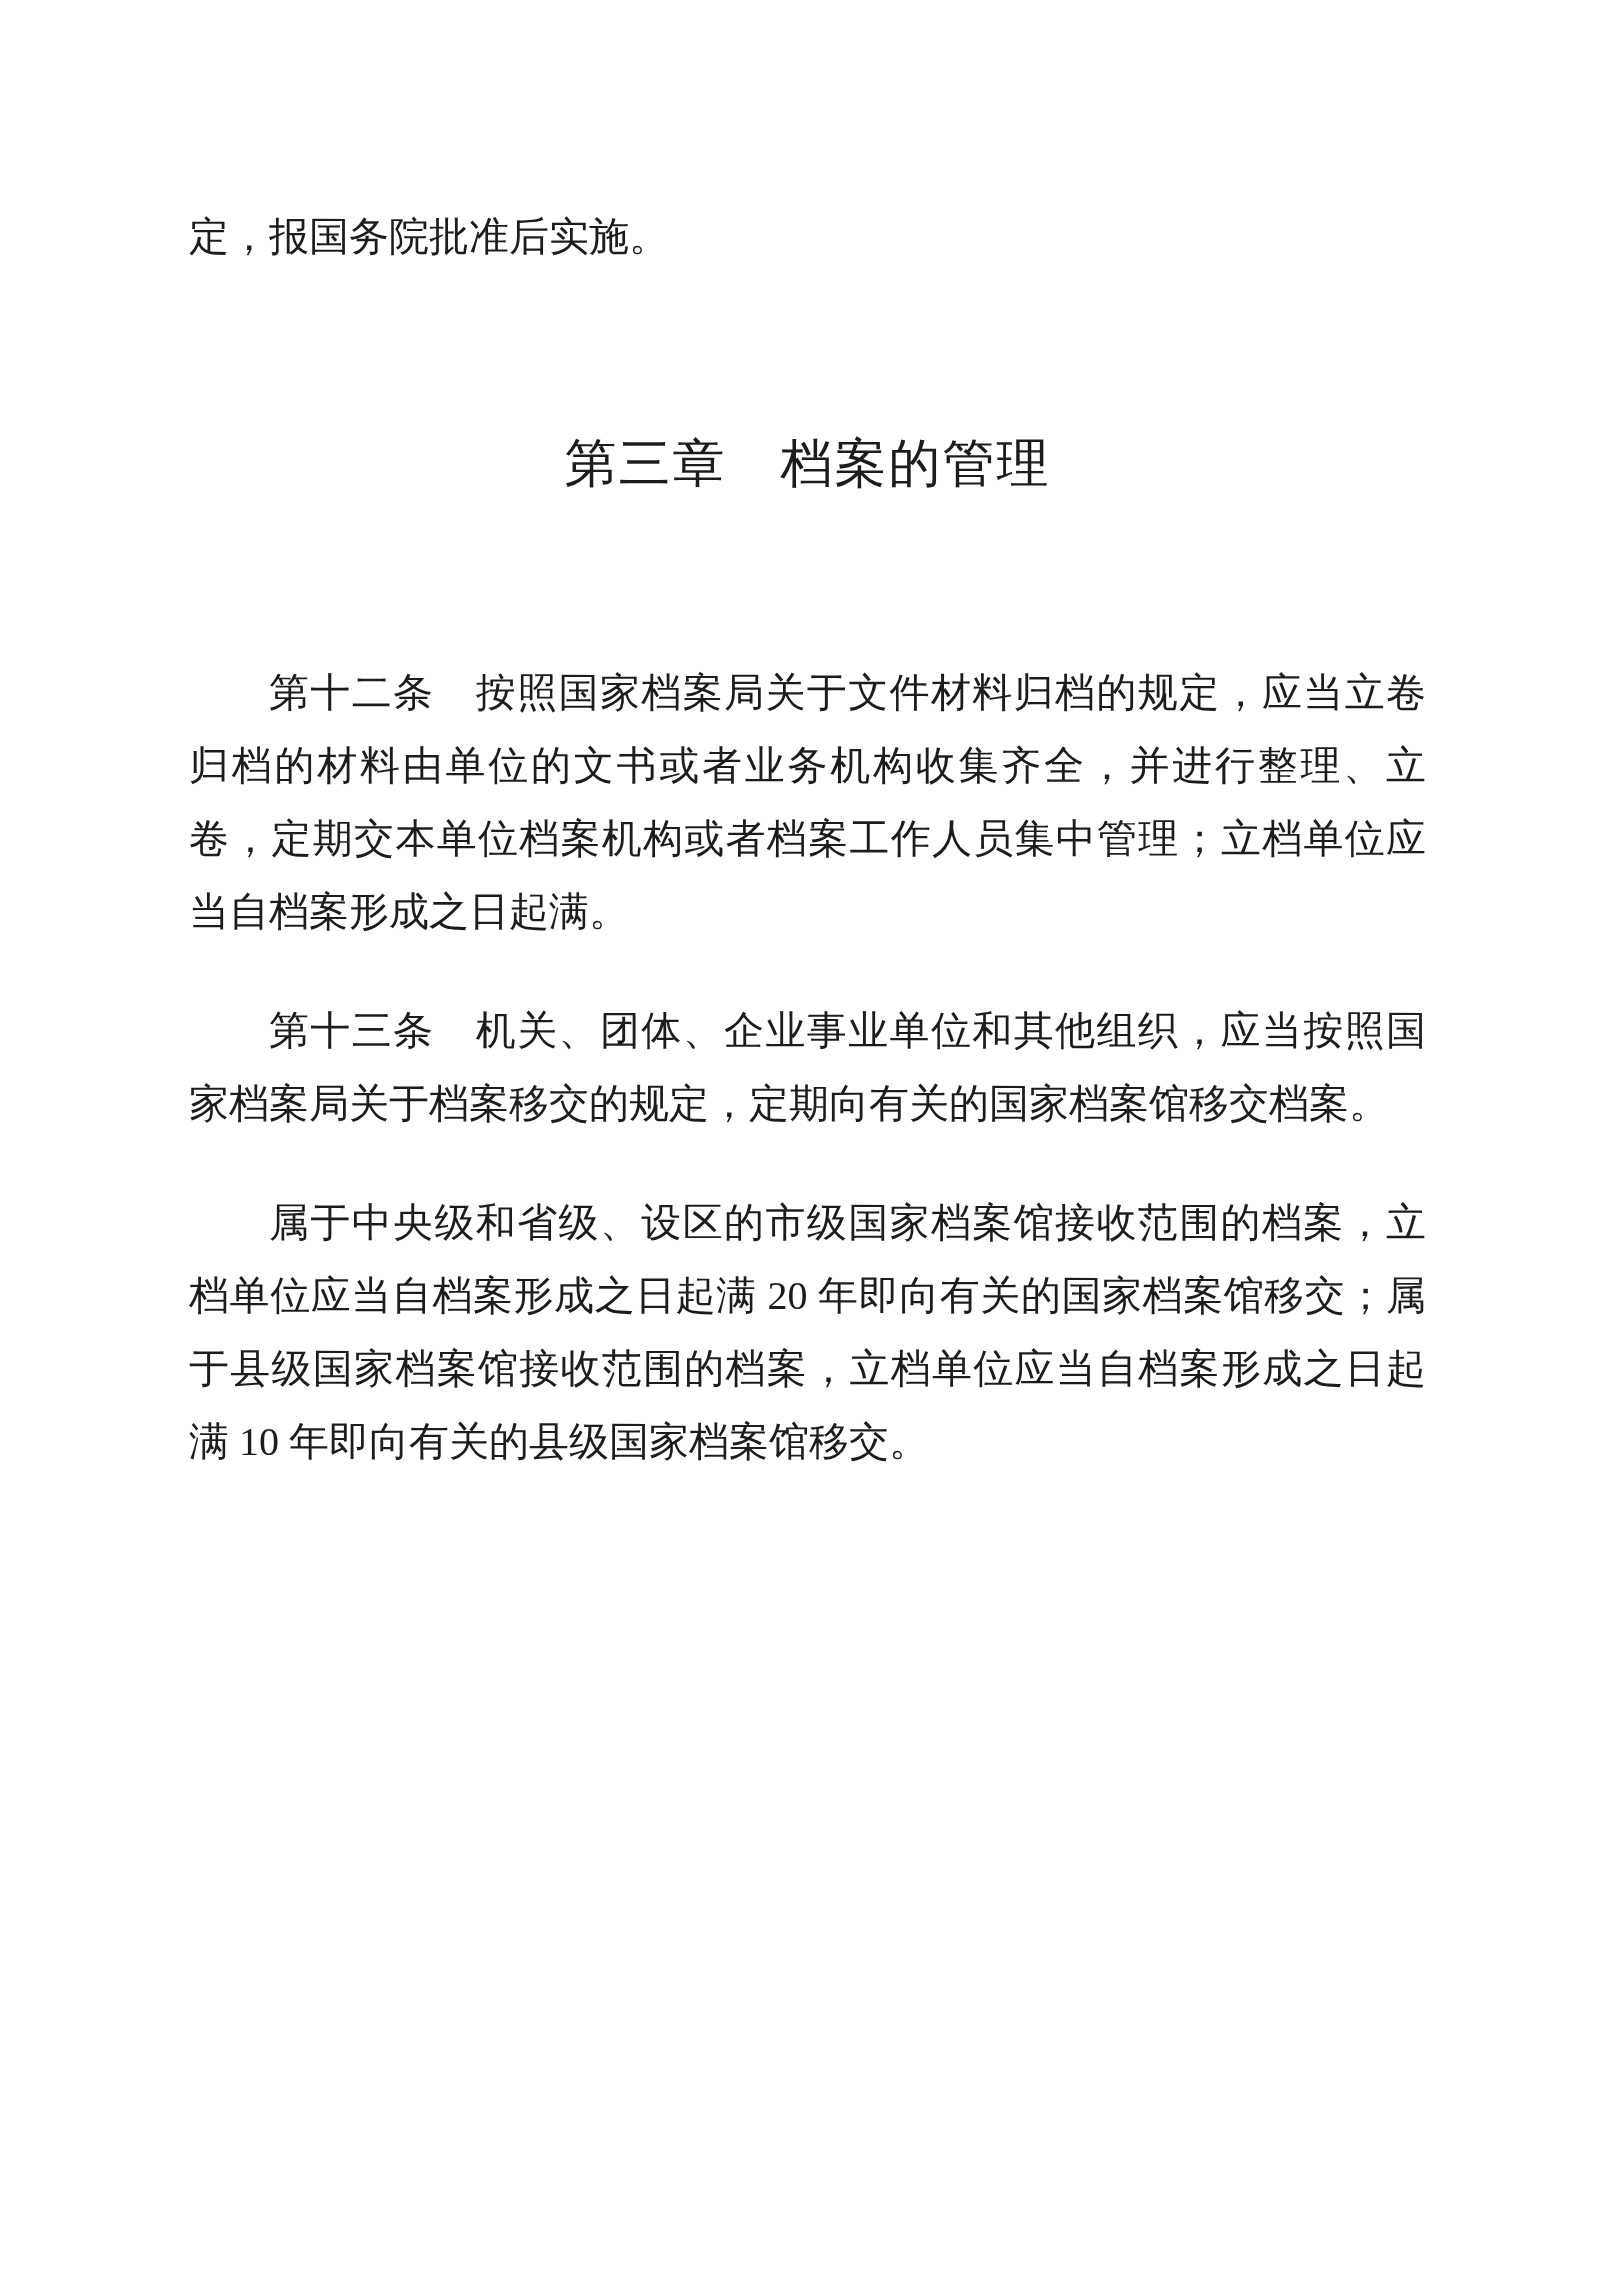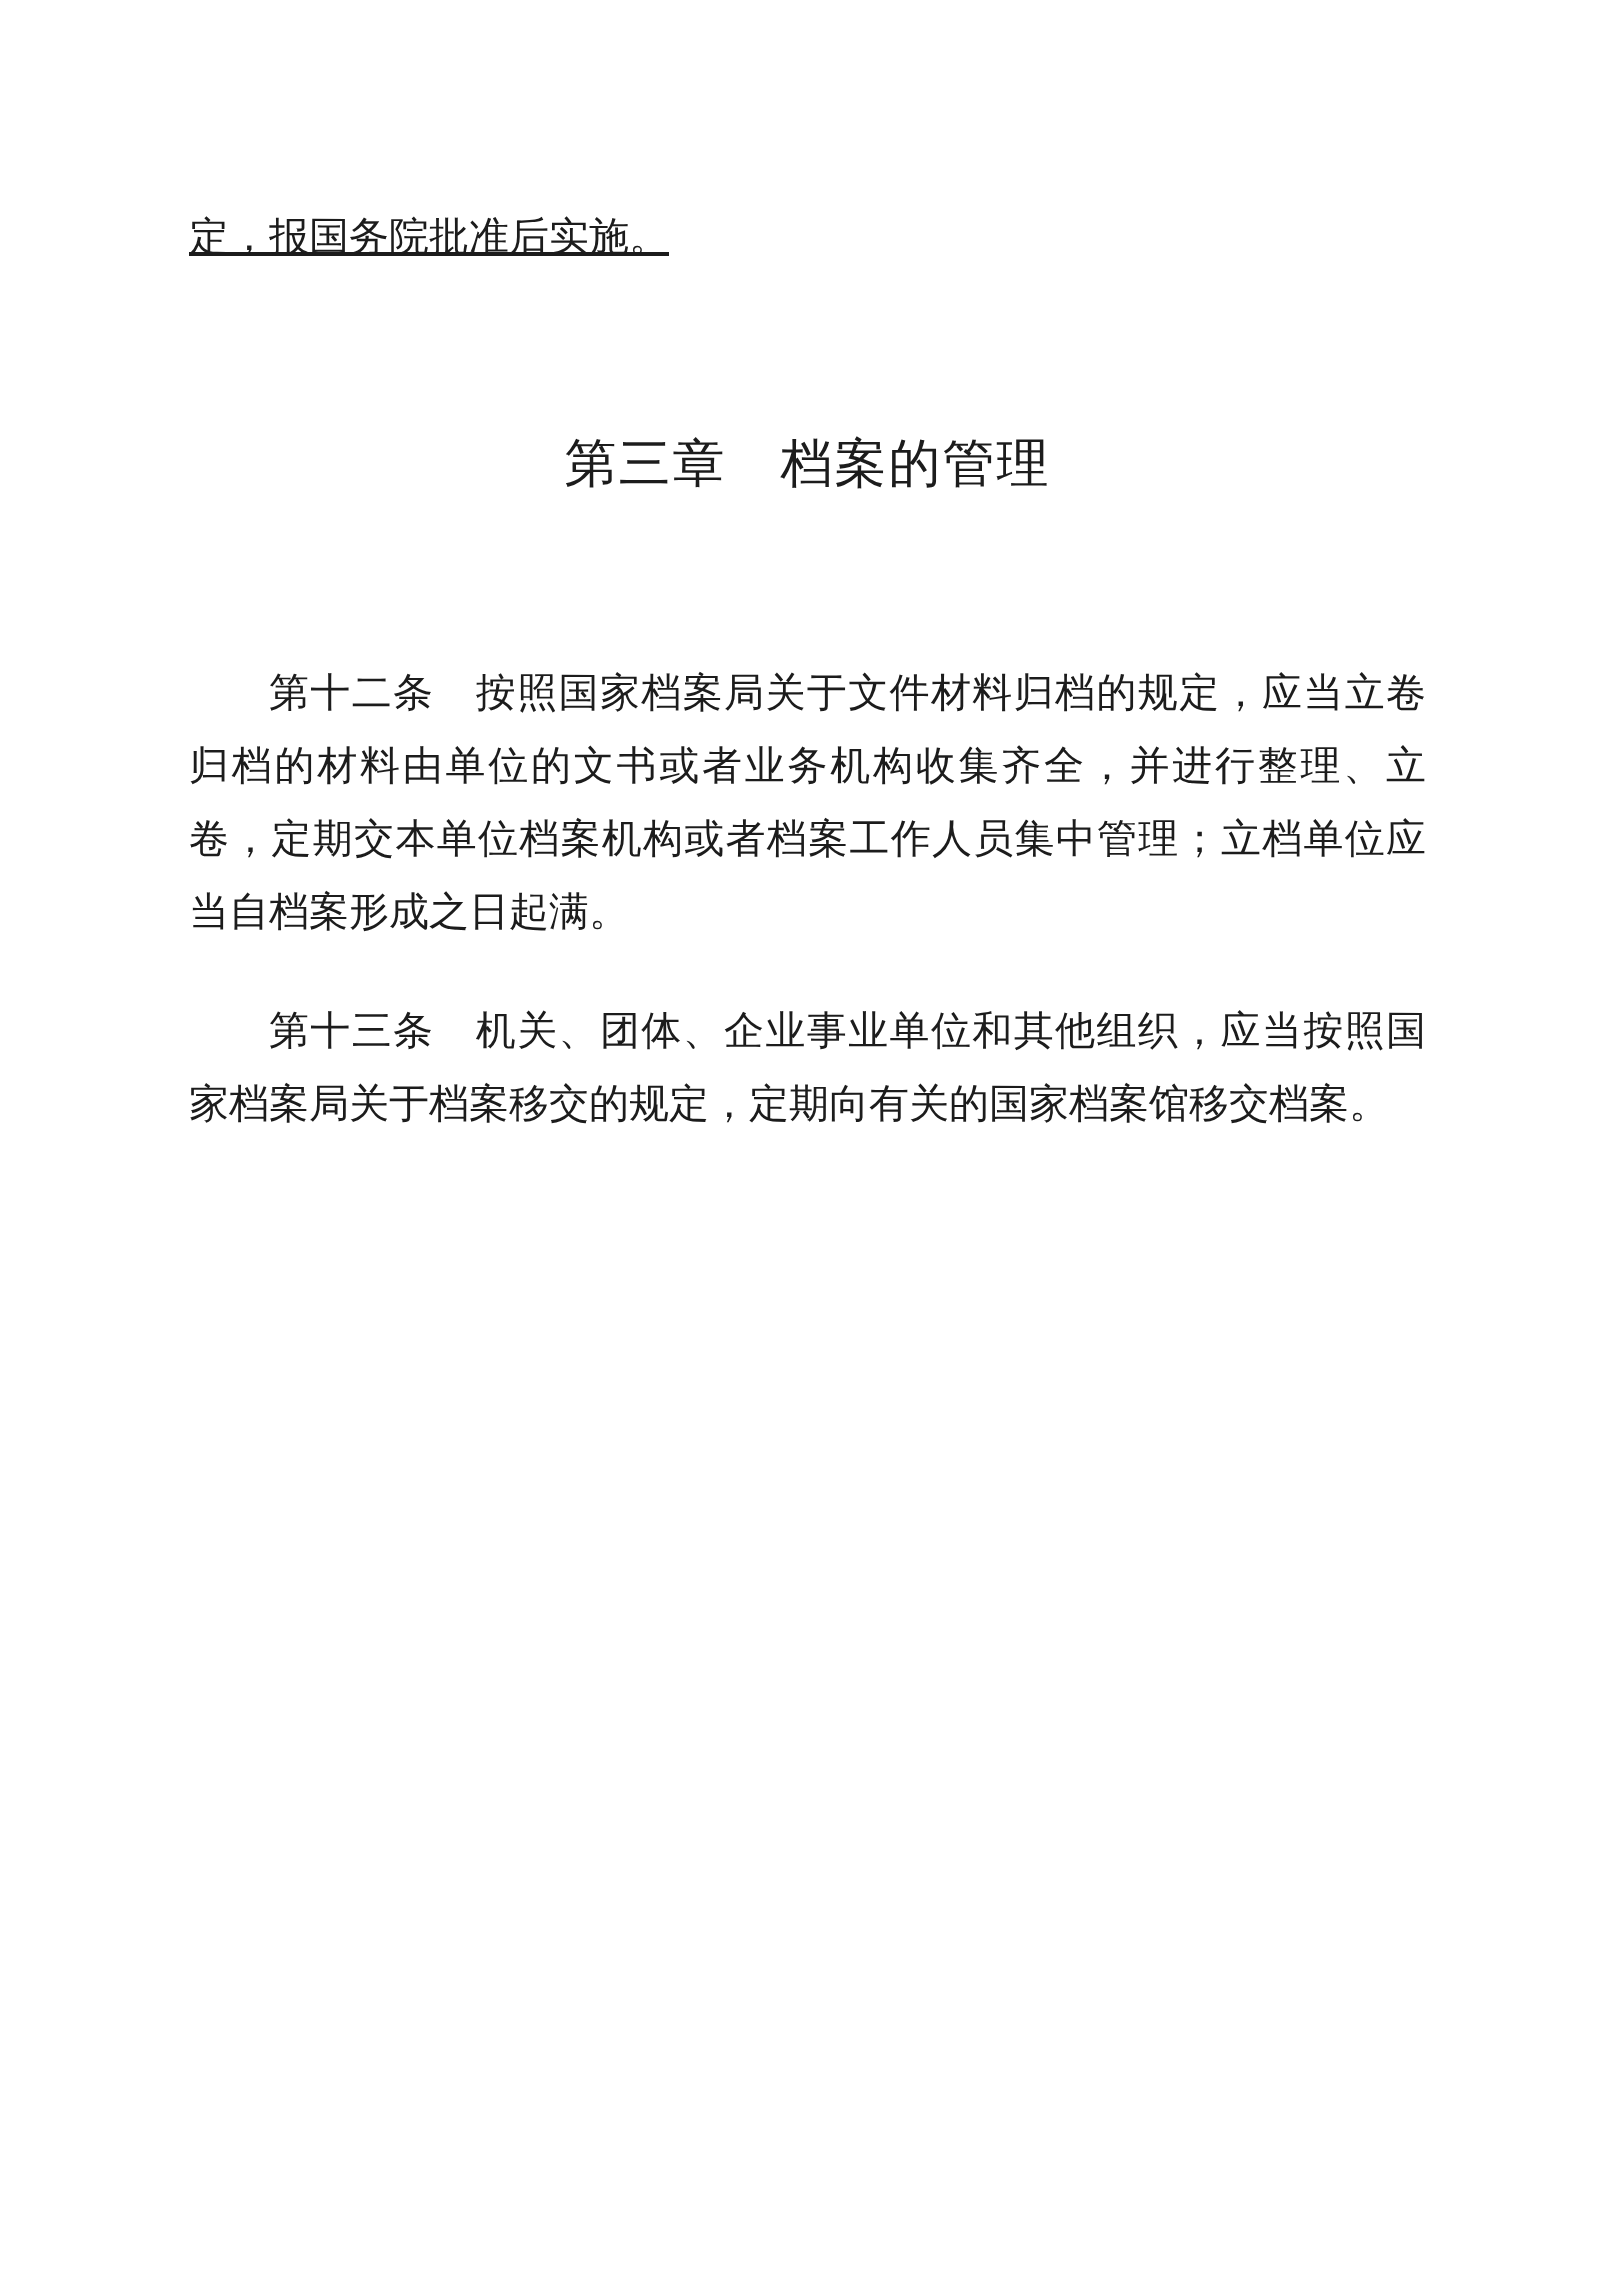--- a/index.html
+++ b/index.html
@@ -17,21 +17,20 @@
     font-family: "Liberation Serif", "DejaVu Serif", serif;
     font-size: 40px;
     line-height: 73px;
     padding: 200px 195px 0 189px;
     overflow: hidden;
   }
   .continuation-line {
     margin: 0;
     text-indent: 0;
     text-align: left;
-    text-decoration: underline;
   }
   .chapter-heading {
     margin: 154px 0 156px 0;
     font-size: 52px;
     font-weight: normal;
     text-align: center;
     letter-spacing: 2px;
   }
   .para {
     margin: 0 0 46px 0;
@@ -47,16 +46,17 @@
 
 <div class="page">
   <p class="continuation-line">定，报国务院批准后实施。</p>
 
   <h2 class="chapter-heading">第三章　档案的管理</h2>
 
   <p class="para">第十二条　按照国家档案局关于文件材料归档的规定，应当立卷归档的材料由单位的文书或者业务机构收集齐全，并进行整理、立卷，定期交本单位档案机构或者档案工作人员集中管理；立档单位应当自档案形成之日起满。</p>
 
   <p class="para">第十三条　机关、团体、企业事业单位和其他组织，应当按照国家档案局关于档案移交的规定，定期向有关的国家档案馆移交档案。</p>
 
+  <p class="para">属于中央级和省级、设区的市级国家档案馆接收范围的档案，立档单位应当自档案形成之日起满 20 年即向有关的国家档案馆移交；属于县级国家档案馆接收范围的档案，立档单位应当自档案形成之日起满 10 年即向有关的县级国家档案馆移交。</p>
 
 
 </div>
 
 
 </body></html>

